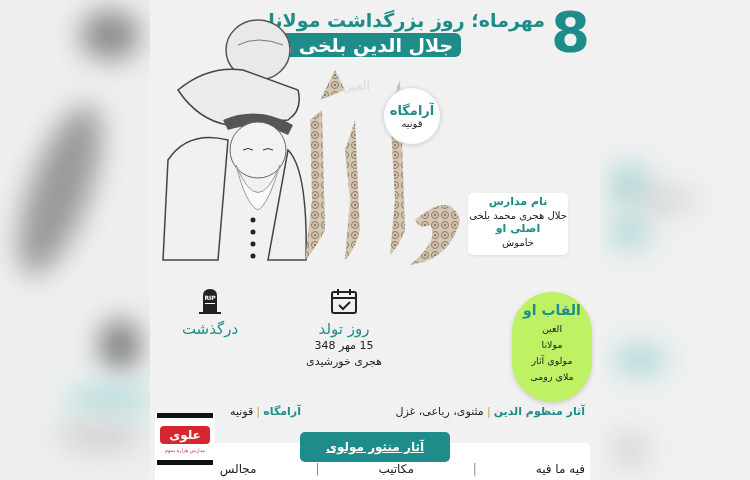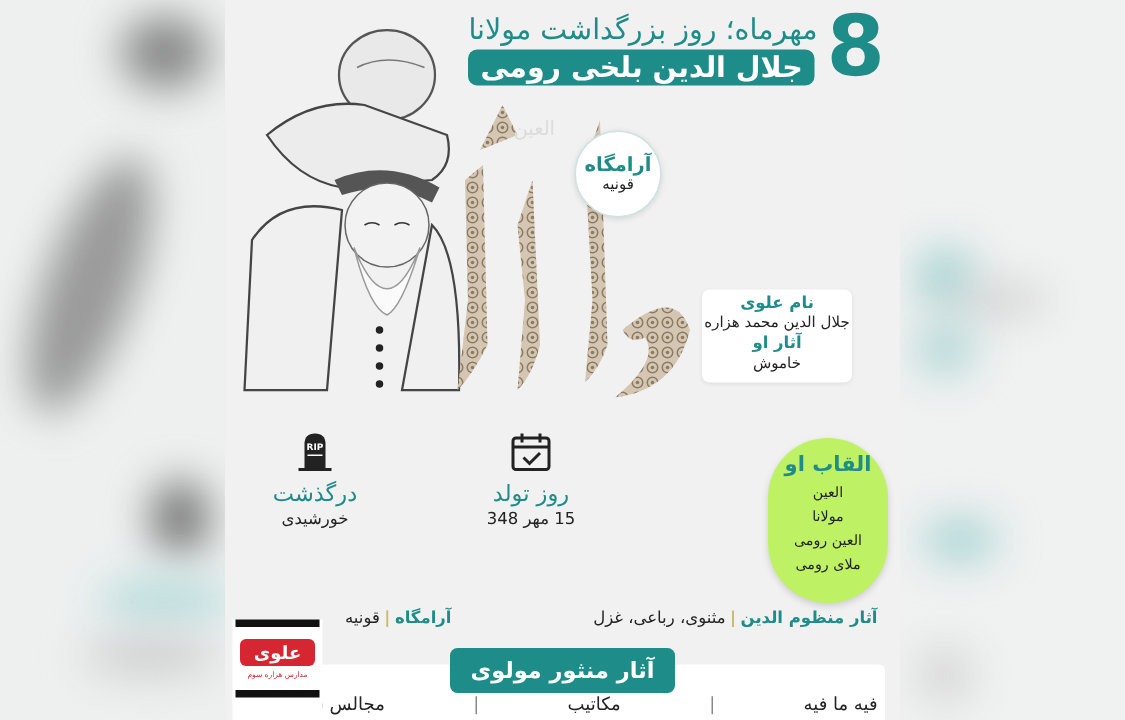--- a/index.html
+++ b/index.html
@@ -6,45 +6,45 @@
   html, body { width: 750px; height: 480px; overflow: hidden; }
   body { font-family: "DejaVu Sans", sans-serif; background: #eceeee; position: relative; }
   .side-blur { position: absolute; top: 0; height: 480px; width: 150px; background: #eef0f0; overflow: hidden; }
   .side-blur.left { left: 0; }
   .side-blur.right { right: 0; width: 150px; background: #f0f1f1; }
   .blob { position: absolute; border-radius: 50%; filter: blur(14px); }
   .poster { position: absolute; left: 150px; top: 0; width: 450px; height: 480px; background: #f1f1f1; overflow: hidden; direction: rtl; }
   .header { position: absolute; right: 10px; top: 4px; display: flex; align-items: center; direction: rtl; }
   .big-num { font-size: 56px; font-weight: bold; color: #1e8c88; line-height: 1; font-family: "DejaVu Sans", sans-serif; margin-left: 6px; }
   .header-lines { display: flex; flex-direction: column; align-items: flex-end; }
-  .h-line1 { font-size: 19px; font-weight: normal; color: #1e8c88; line-height: 24px; }
+  .h-line1 { font-size: 19px; font-weight: bold; color: #1e8c88; line-height: 24px; margin-left: 38px; }
   .h-line2 { font-size: 19px; font-weight: bold; color: #fff; background: #1e8c88; border-radius: 6px; padding: 0 8px; line-height: 24px; margin-top: 1px; }
   .portrait { position: absolute; left: 8px; top: 10px; width: 150px; height: 260px; }
   .calligraphy { position: absolute; left: 150px; top: 60px; width: 160px; height: 210px; }
   .circle-card { position: absolute; background: #fff; border-radius: 50%; display: flex; flex-direction: column; align-items: center; justify-content: center; box-shadow: 0 1px 4px rgba(0,0,0,0.12); }
   .tomb-card { left: 233px; top: 87px; width: 58px; height: 58px; border: 1px solid #cfe2e1; }
   .tomb-card .t { font-size: 13px; font-weight: bold; color: #1e8c88; }
   .tomb-card .v { font-size: 10px; color: #222; }
   .name-card { position: absolute; right: 32px; top: 193px; width: 100px; height: 62px; background: #fff; border-radius: 5px; box-shadow: 0 1px 3px rgba(0,0,0,0.08); text-align: center; padding-top: 2px; }
   .name-card .t { font-size: 11px; font-weight: bold; color: #1e8c88; line-height: 14px; }
   .name-card .v { font-size: 10px; color: #222; line-height: 13px; }
   .info-col { position: absolute; top: 286px; text-align: center; width: 110px; }
   .info-col .t { font-size: 15px; font-weight: normal; color: #1e8c88; margin-top: 0; }
   .info-col .v { font-size: 11px; color: #222; line-height: 16px; }
   .icon-box { width: 30px; height: 30px; margin: 0 auto; }
   .death-col { left: 5px; }
-  .birth-col { left: 149px; }
+  .birth-col { left: 139px; }
   .titles-card { position: absolute; right: 8px; top: 292px; width: 80px; height: 110px; border-radius: 40px; background: #bef264; box-shadow: 0 2px 5px rgba(0,0,0,0.15); text-align: center; padding-top: 10px; }
   .titles-card .t { font-size: 14px; font-weight: bold; color: #1e8c88; margin-bottom: 3px; }
   .titles-card .v { font-size: 9.5px; color: #222; line-height: 16px; }
   .poems-row { position: absolute; top: 405px; right: 15px; left: 80px; display: flex; align-items: center; direction: rtl; font-size: 11px; color: #222; white-space: nowrap; }
   .poems-row .lbl { color: #1e8c88; font-weight: bold; }
   .poems-row .sep { color: #c9b86a; margin: 0 3px; font-weight: bold; }
   .prose-section { position: absolute; top: 443px; left: 35px; right: 10px; height: 60px; background: #fff; border-radius: 4px; }
-  .prose-title { position: absolute; left: 150px; top: 432px; width: 150px; height: 30px; background: #1e8c88; border-radius: 5px; color: #fff; font-size: 15px; font-weight: bold; text-align: center; line-height: 30px; }
+  .prose-title { position: absolute; left: 150px; top: 432px; width: 150px; height: 30px; background: #1e8c88; border-radius: 5px; color: #fff; font-size: 12px; font-weight: bold; text-align: center; line-height: 30px; text-decoration: underline; }
   .prose-items { position: absolute; top: 462px; left: 40px; right: 15px; display: flex; justify-content: space-between; direction: rtl; font-size: 12px; color: #222; }
   .prose-items .div { color: #888; }
   .logo { position: absolute; left: 5px; top: 413px; width: 60px; height: 80px; background: #fff; }
   .logo .bar { height: 5px; background: #111; margin: 0 2px; }
   .logo .bar.top { margin-top: 0; }
   .logo .brand { margin: 8px 5px 0; height: 18px; background: #d62631; border-radius: 4px; color: #fff; font-size: 12px; font-weight: bold; text-align: center; line-height: 18px; }
   .logo .sub { font-size: 5px; color: #d62631; text-align: center; margin-top: 3px; margin-bottom: 7px; }
 </style>
 </head>
 <body>
@@ -105,54 +105,54 @@
     <path d="M115 160 Q150 130 160 160 Q150 200 110 205 Q140 180 130 165 Q120 170 115 160 Z" fill="url(#arabesque)"></path>
     <text x="70" y="30" font-size="13" fill="#dcdcdc" font-family="DejaVu Sans, sans-serif">العین</text>
   </svg>
 
   <div class="circle-card tomb-card">
     <span class="t">آرامگاه</span>
     <span class="v">قونیه</span>
   </div>
 
   <div class="name-card">
-    <div class="t">نام علوی</div>
-    <div class="v">جلال الدین محمد هزاره</div>
-    <div class="t">آثار او</div>
+    <div class="t">نام مدارس</div>
+    <div class="v">جلال هجری محمد بلخی</div>
+    <div class="t">اصلی او</div>
     <div class="v">خاموش</div>
   </div>
 
   <div class="info-col death-col">
     <svg class="icon-box" viewBox="0 0 30 30">
       <path d="M8 26 L8 10 Q8 3 15 3 Q22 3 22 10 L22 26 Z" fill="#222"></path>
       <text x="15" y="14" font-size="6" fill="#fff" text-anchor="middle" font-family="DejaVu Sans, sans-serif" font-weight="bold">RIP</text>
       <rect x="10" y="17" width="10" height="1" fill="#fff"></rect>
       <rect x="4" y="26" width="22" height="2" fill="#222"></rect>
     </svg>
     <div class="t">درگذشت</div>
-    <div class="v">خورشیدی</div>
   </div>
 
   <div class="info-col birth-col">
     <svg class="icon-box" viewBox="0 0 30 30">
       <rect x="3" y="6" width="24" height="21" rx="2" fill="none" stroke="#222" stroke-width="2"></rect>
       <line x1="3" y1="12" x2="27" y2="12" stroke="#222" stroke-width="2"></line>
       <line x1="9" y1="3" x2="9" y2="9" stroke="#222" stroke-width="2"></line>
       <line x1="21" y1="3" x2="21" y2="9" stroke="#222" stroke-width="2"></line>
       <path d="M10 19 L14 23 L21 16" fill="none" stroke="#222" stroke-width="2"></path>
     </svg>
     <div class="t">روز تولد</div>
     <div class="v">15 مهر 348</div>
+    <div class="v">هجری خورشیدی</div>
   </div>
 
   <div class="titles-card">
     <div class="t">القاب او</div>
     <div class="v">العین</div>
     <div class="v">مولانا</div>
-    <div class="v">العین رومی</div>
+    <div class="v">مولوی آثار</div>
     <div class="v">ملای رومی</div>
   </div>
 
   <div class="poems-row">
     <span class="lbl">آثار منظوم الدین</span>
     <span class="sep">|</span>
     <span>مثنوی، رباعی، غزل</span>
     <span style="flex:1"></span>
     <span class="lbl">آرامگاه</span>
     <span class="sep">|</span>

